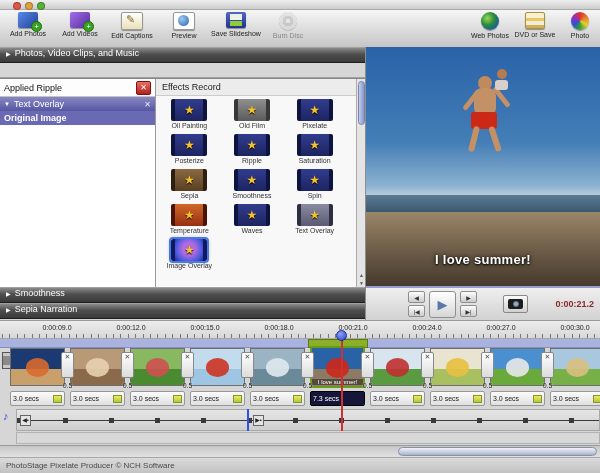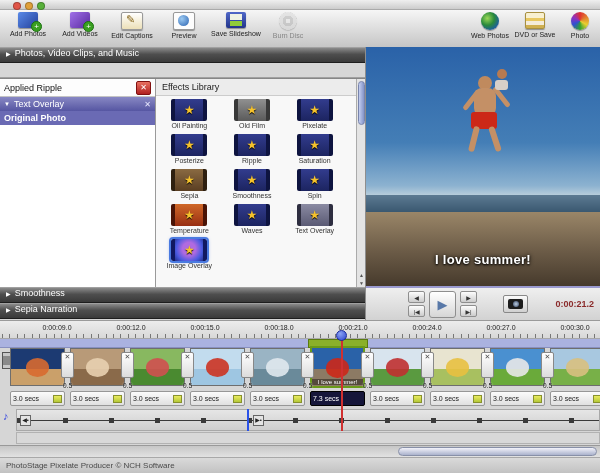--- a/index.html
+++ b/index.html
@@ -192,28 +192,28 @@
       <span>Applied Ripple</span>
       <span class="del-btn">✕</span>
     </div>
     <div id="applied-list">
         <div class="fx-item sel">
           <div class="tri-d" style="font-size: 6px;"></div>
           <div style="display: inline;">Text Overlay</div>
           <div class="x">✕</div>
         </div>
         <div class="fx-item sub">
-          <div style="display: inline;">Original Photo</div>
+          <div style="display: inline;">Original Image</div>
         </div>
       </div>
   </div>
 
   <div class="library">
     <div class="library-header">
-      <span>Effects Library</span>
+      <span>Effects Record</span>
     </div>
     <div class="fx-grid" id="fx-grid">
         <div class="fx-cell">
           <div class="fx-thumb v-color">
             <div class="fx-star">★</div>
           </div>
           <div class="fx-label">Oil Painting</div>
         </div>
         <div class="fx-cell">
           <div class="fx-thumb v-gray">

